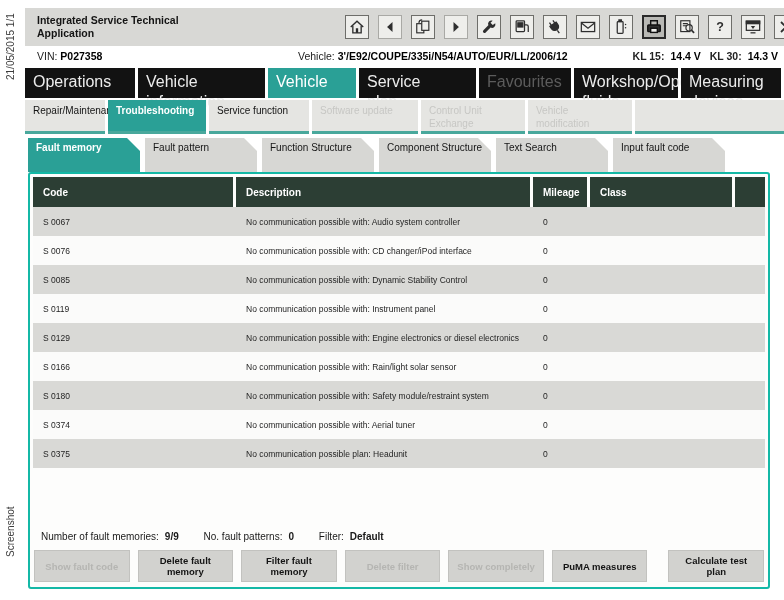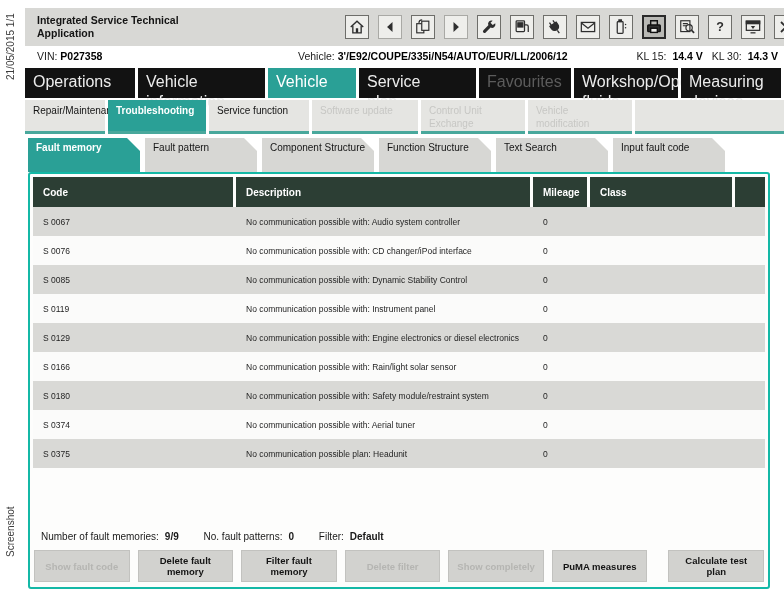--- a/index.html
+++ b/index.html
@@ -26,21 +26,21 @@
   .tbtn svg{display:block;}
 
   
   .vinbar{position:absolute;left:0;right:0;top:46px;height:22px;background:#fff;
           font-size:10.5px;display:block;}
   .vinbar .lab{color:#222;}
   .vinbar .val{font-weight:bold;color:#000;}
   .vin-group{position:absolute;left:12px;top:4px;}
   .veh-group{position:absolute;left:273px;top:4px;}
   .kl-group{position:absolute;right:6px;top:4px;}
-  .kl-group .lab{font-weight:normal;}
+  .kl-group .lab{font-weight:bold;}
   .kl-group span{margin-left:6px;}
 
   
   .nav{position:absolute;left:0;right:0;display:flex;gap:3px;}
   .nav1{top:68px;height:30px;}
   .nav1 .cell{background:#121212;color:#ececec;font-size:16px;line-height:1.25;
               padding:4px 24px 0 8px;box-sizing:border-box;}
   .nav1 .cell.active{background:#2aa096;color:#fff;}
   .nav1 .cell.disabled{color:#5c5c5c;}
   .nav1 .c1{width:110px;} .nav1 .c2{width:127px;} .nav1 .c3{width:88px;}
@@ -259,22 +259,22 @@
       <div class="cell c3">Service function</div>
       <div class="cell c4 disabled">Software update</div>
       <div class="cell c5 disabled">Control Unit Exchange</div>
       <div class="cell c6 disabled">Vehicle modification</div>
       <div class="fill"></div>
     </div>
 
     <div class="tabs">
       <div class="tab active">Fault memory</div>
       <div class="tab">Fault pattern</div>
+      <div class="tab">Function Structure</div>
       <div class="tab">Component Structure</div>
-      <div class="tab">Function Structure</div>
       <div class="tab">Text Search</div>
       <div class="tab">Input fault code</div>
     </div>
 
     <div class="panel">
 
       <div class="thead">
         <div class="hcell">Code</div>
         <div class="hcell">Description</div>
         <div class="hcell">Mileage</div>

